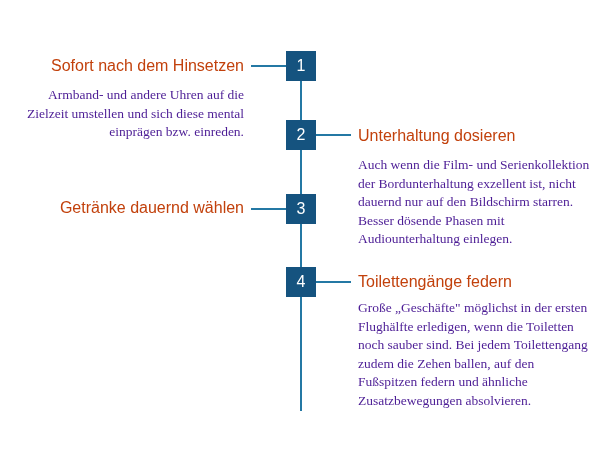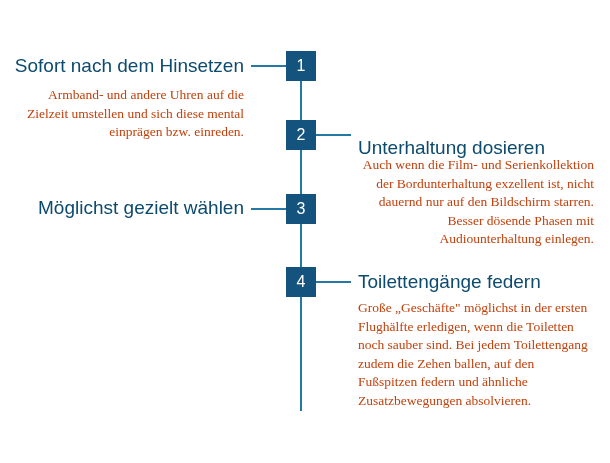--- a/index.html
+++ b/index.html
@@ -49,47 +49,47 @@
     height: 2px;
     background: #2478a4;
   }
   .connector.c1 { left: 251px; top: 65px; }
   .connector.c2 { left: 316px; top: 134px; }
   .connector.c3 { left: 251px; top: 208px; }
   .connector.c4 { left: 316px; top: 281px; }
   
   .step-title {
     position: absolute;
-    font-size: 19px;
+    font-size: 16px;
     line-height: 16px;
-    color: #0c4a6e;
+    color: #c2410c;
     font-family: "Liberation Sans", sans-serif;
   }
   .step-body {
     position: absolute;
     font-size: 13.5px;
     line-height: 18.5px;
-    color: #c2410c;
+    color: #4c1d95;
     font-family: "Liberation Serif", serif;
     white-space: pre-line;
   }
   .left-col {
     left: 9px;
     width: 235px;
     text-align: right;
   }
   .right-col {
     left: 358px;
     width: 236px;
     text-align: left;
   }
   .t1 { top: 58px; }
   .b1 { top: 86px; }
-  .t2 { top: 128px; margin-top: 12px; }
-  .b2 { top: 156px; text-align: right; }
+  .t2 { top: 128px; }
+  .b2 { top: 156px; }
   .t3 { top: 200px; }
   .b3 { top: 228px; }
   .t4 { top: 274px; }
   .b4 { top: 299px; }
 </style>
 </head>
 <body>
 
 <div id="canvas">
 
@@ -112,21 +112,21 @@
   <div class="step-body right-col b2">Auch wenn die Film- und Serienkollektion
 der Bordunterhaltung exzellent ist, nicht
 dauernd nur auf den Bildschirm starren.
 Besser dösende Phasen mit
 Audiounterhaltung einlegen.</div>
 
   <div class="connector c3"></div>
   <div class="step-box n3">
     <span>3</span>
   </div>
-  <div class="step-title left-col t3">Möglichst gezielt wählen</div>
+  <div class="step-title left-col t3">Getränke dauernd wählen</div>
 
   <div class="connector c4"></div>
   <div class="step-box n4">
     <span>4</span>
   </div>
   <div class="step-title right-col t4">Toilettengänge federn</div>
   <div class="step-body right-col b4">Große „Geschäfte" möglichst in der ersten
 Flughälfte erledigen, wenn die Toiletten
 noch sauber sind. Bei jedem Toilettengang
 zudem die Zehen ballen, auf den

